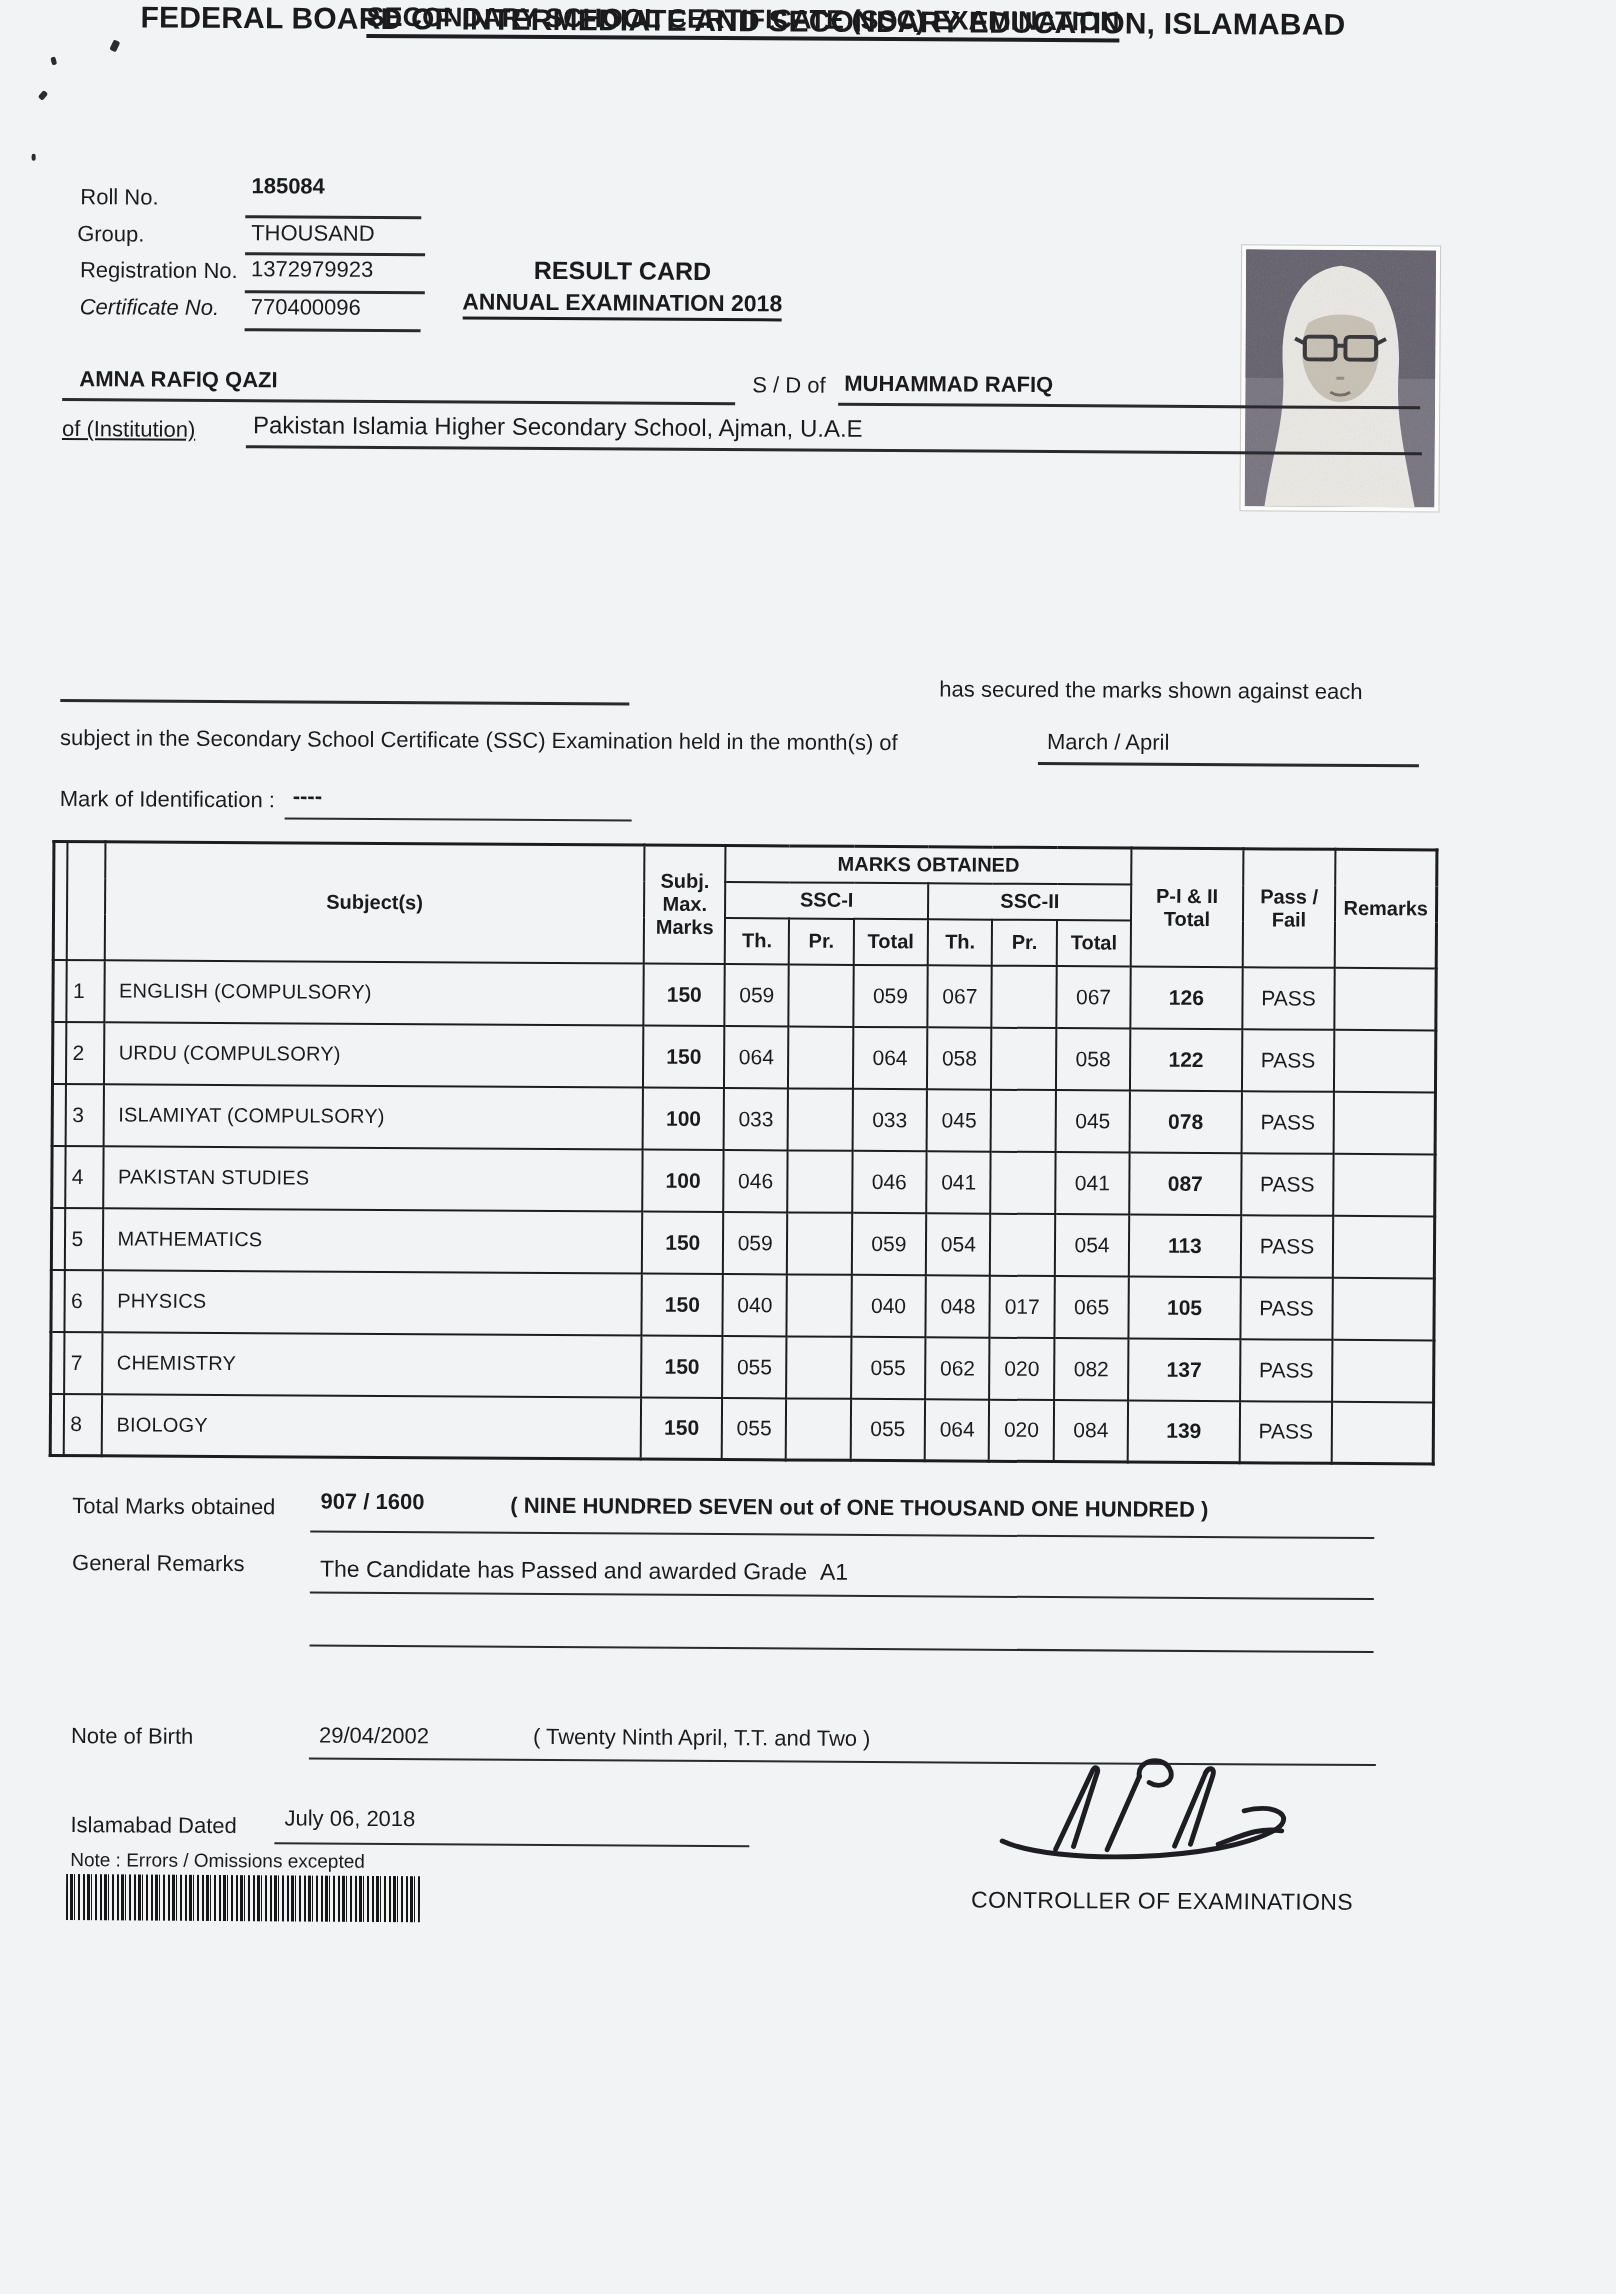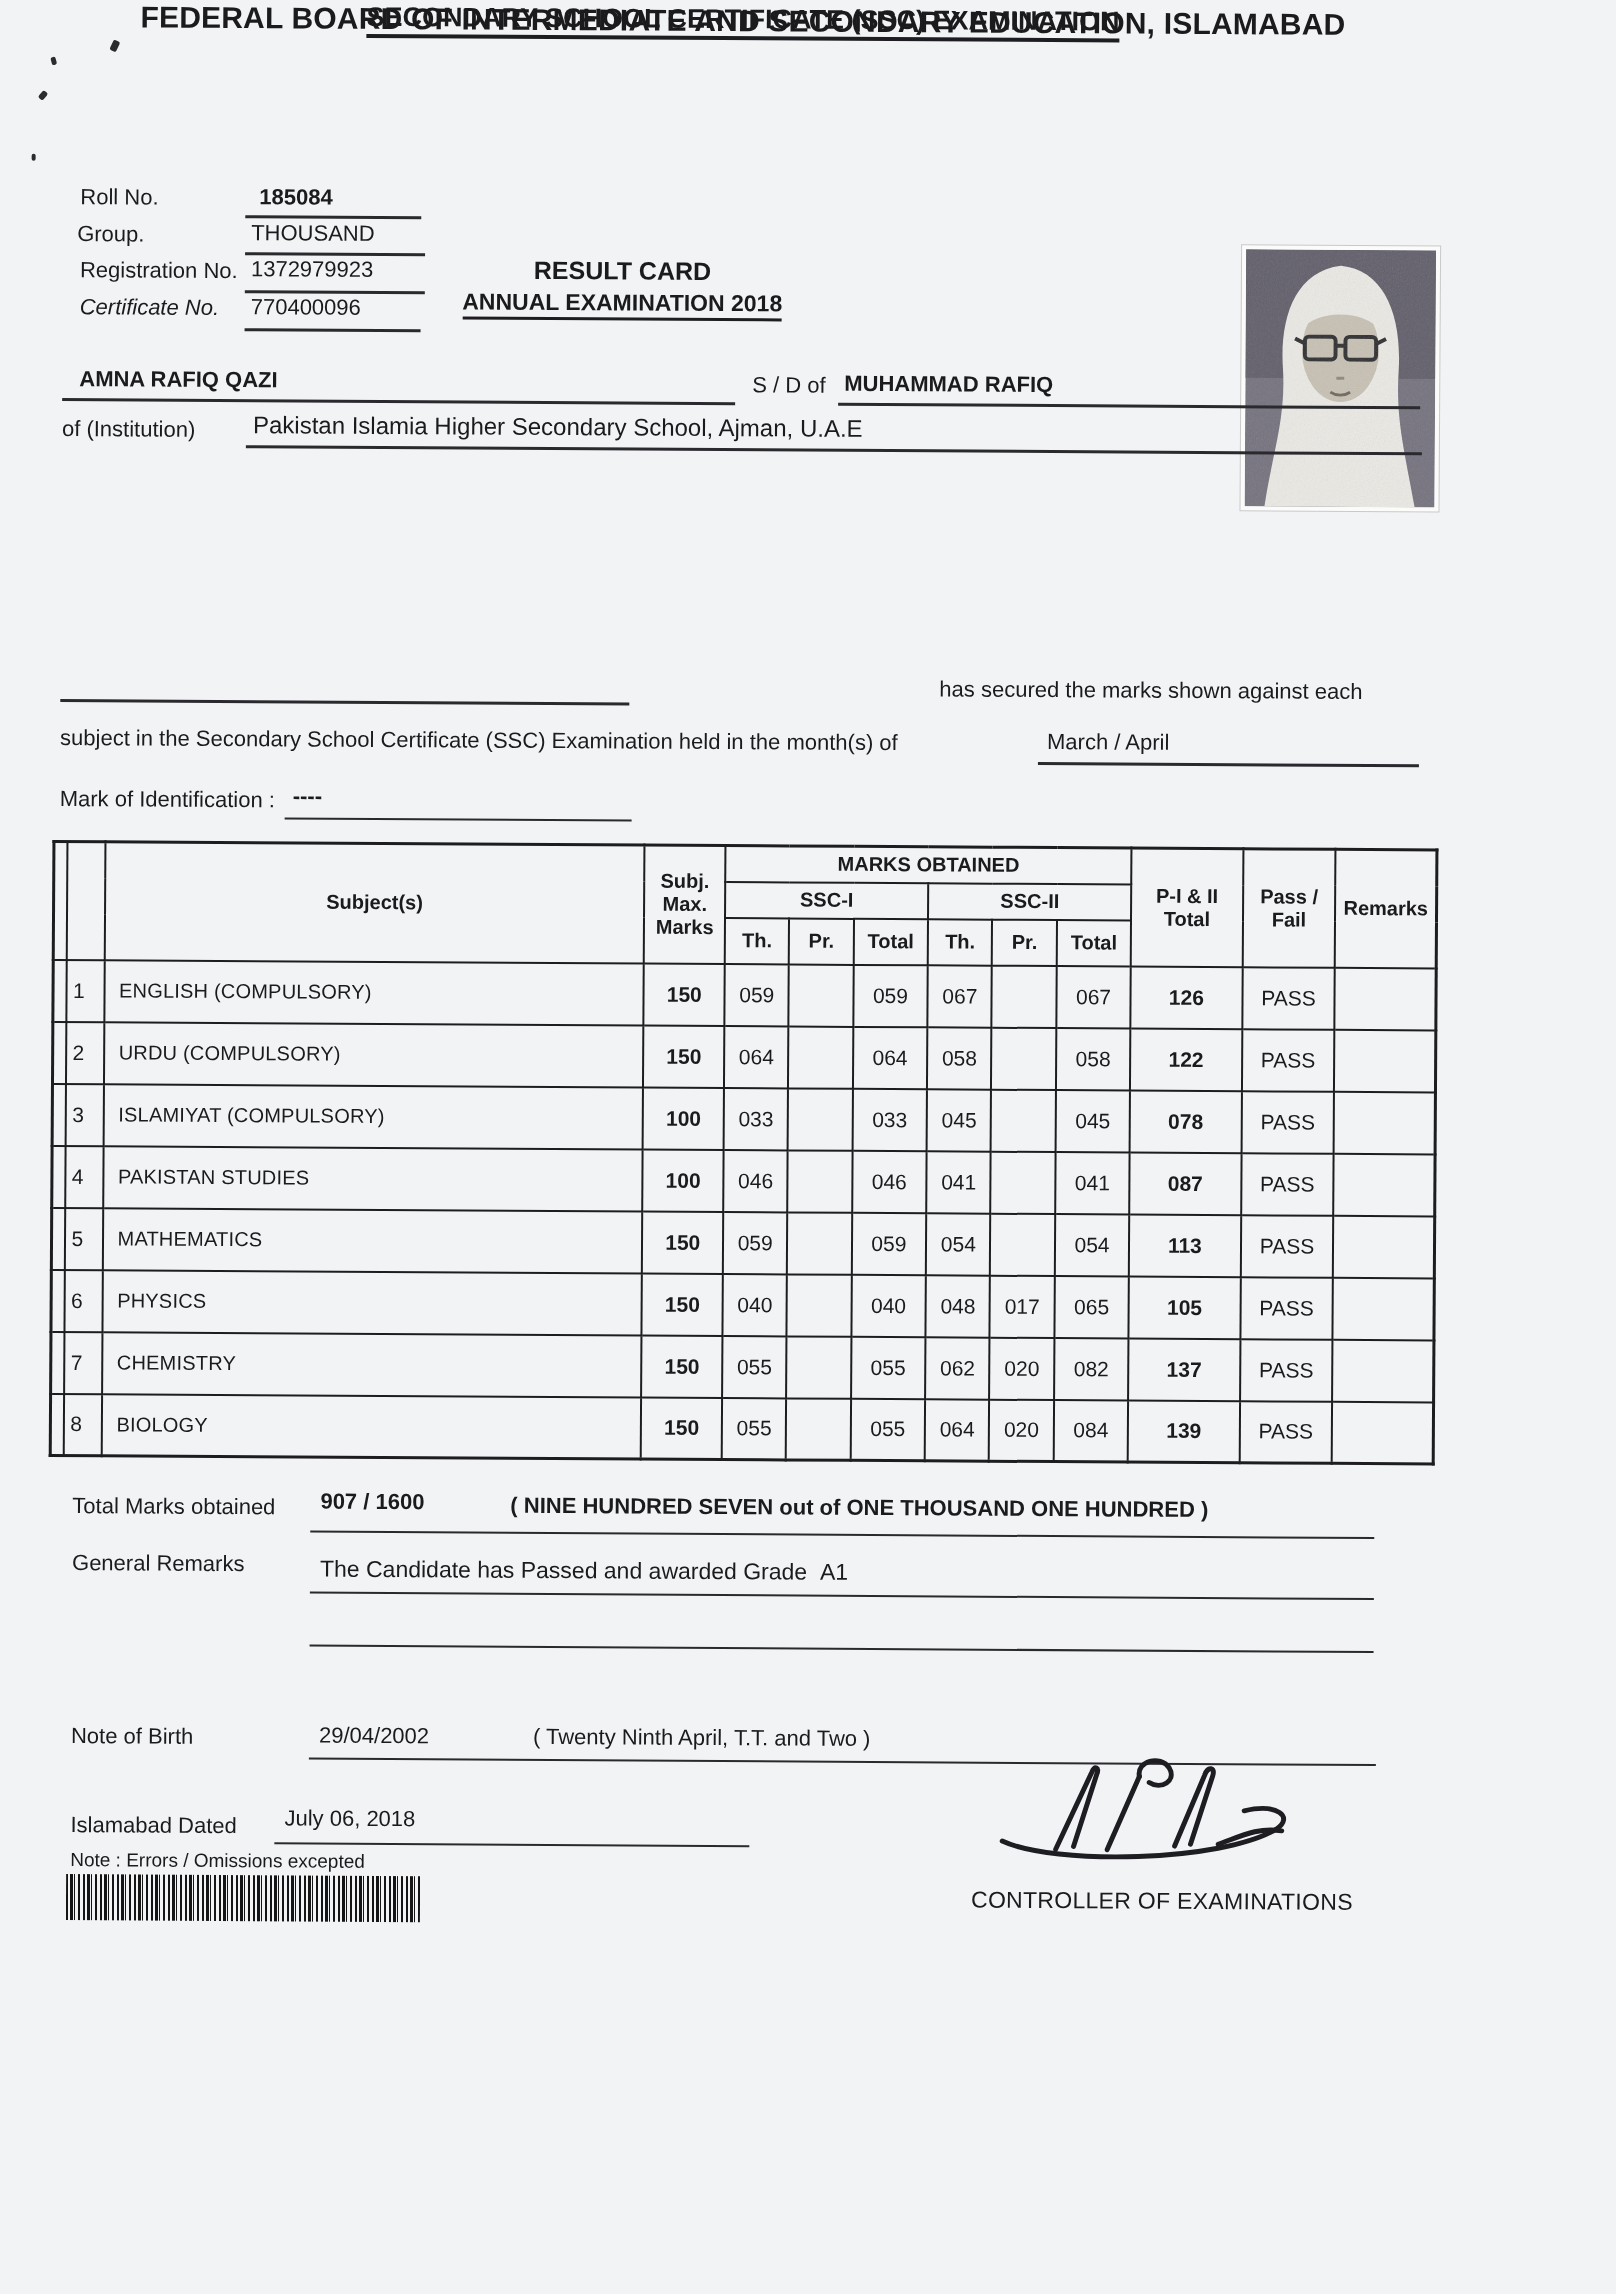--- a/index.html
+++ b/index.html
@@ -42,21 +42,21 @@
 
   <div class="speck" style="left:111px;top:40px;width:7px;height:11px;transform:rotate(25deg);"></div>
   <div class="speck" style="left:51px;top:57px;width:5px;height:8px;transform:rotate(-15deg);"></div>
   <div class="speck" style="left:40px;top:91px;width:6px;height:9px;transform:rotate(40deg);"></div>
   <div class="speck" style="left:32px;top:154px;width:4px;height:7px;"></div>
 
   <div class="abs hdr1">FEDERAL BOARD OF INTERMEDIATE AND SECONDARY EDUCATION, ISLAMABAD</div>
   <div class="abs hdr2"><span>SECONDARY SCHOOL CERTIFICATE (SSC) EXAMINATION</span></div>
 
   <div class="abs lbl" style="left:81px;top:184px;">Roll No.</div>
-  <div class="abs val b" style="left:252px;top:183px;margin-left:8px;">185084</div>
+  <div class="abs val b" style="left:252px;top:172px;">185084</div>
   <div class="rule" style="left:246px;top:214px;width:176px;"></div>
 
   <div class="abs lbl" style="left:78px;top:221px;">Group.</div>
   <div class="abs val" style="left:252px;top:219px;">THOUSAND</div>
   <div class="rule" style="left:246px;top:251px;width:180px;"></div>
 
   <div class="abs lbl" style="left:81px;top:257px;">Registration No.</div>
   <div class="abs val" style="left:252px;top:255px;">1372979923</div>
   <div class="rule" style="left:246px;top:289px;width:180px;"></div>
 
@@ -94,21 +94,21 @@
       <rect width="192" height="260" filter="url(#grain)" opacity="0.22"></rect>
     </svg>
   </div>
 
   <div class="abs val b" style="left:81px;top:366px;">AMNA RAFIQ QAZI</div>
   <div class="rule" style="left:64px;top:398px;width:673px;"></div>
   <div class="abs lbl" style="left:754px;top:368px;">S / D of</div>
   <div class="abs val b" style="left:846px;top:366px;">MUHAMMAD RAFIQ</div>
   <div class="rule" style="left:840px;top:398px;width:582px;"></div>
 
-  <div class="abs lbl" style="left:64px;top:416px;">of (Institution)</div>
+  <div class="abs lbl" style="left:64px;top:416px;text-decoration:underline;">of (Institution)</div>
   <div class="abs" style="left:255px;top:410px;font-size:24px;">Pakistan Islamia Higher Secondary School, Ajman, U.A.E</div>
   <div class="rule" style="left:248px;top:444px;width:1176px;"></div>
 
   <div class="rule" style="left:64px;top:699px;width:569px;"></div>
   <div class="abs lbl" style="left:943px;top:671px;">has secured the marks shown against each</div>
 
   <div class="abs lbl" style="left:64px;top:725px;">subject in the Secondary School Certificate (SSC) Examination held in the month(s) of</div>
   <div class="abs lbl" style="left:1051px;top:723px;">March / April</div>
   <div class="rule" style="left:1042px;top:756px;width:381px;"></div>
 

